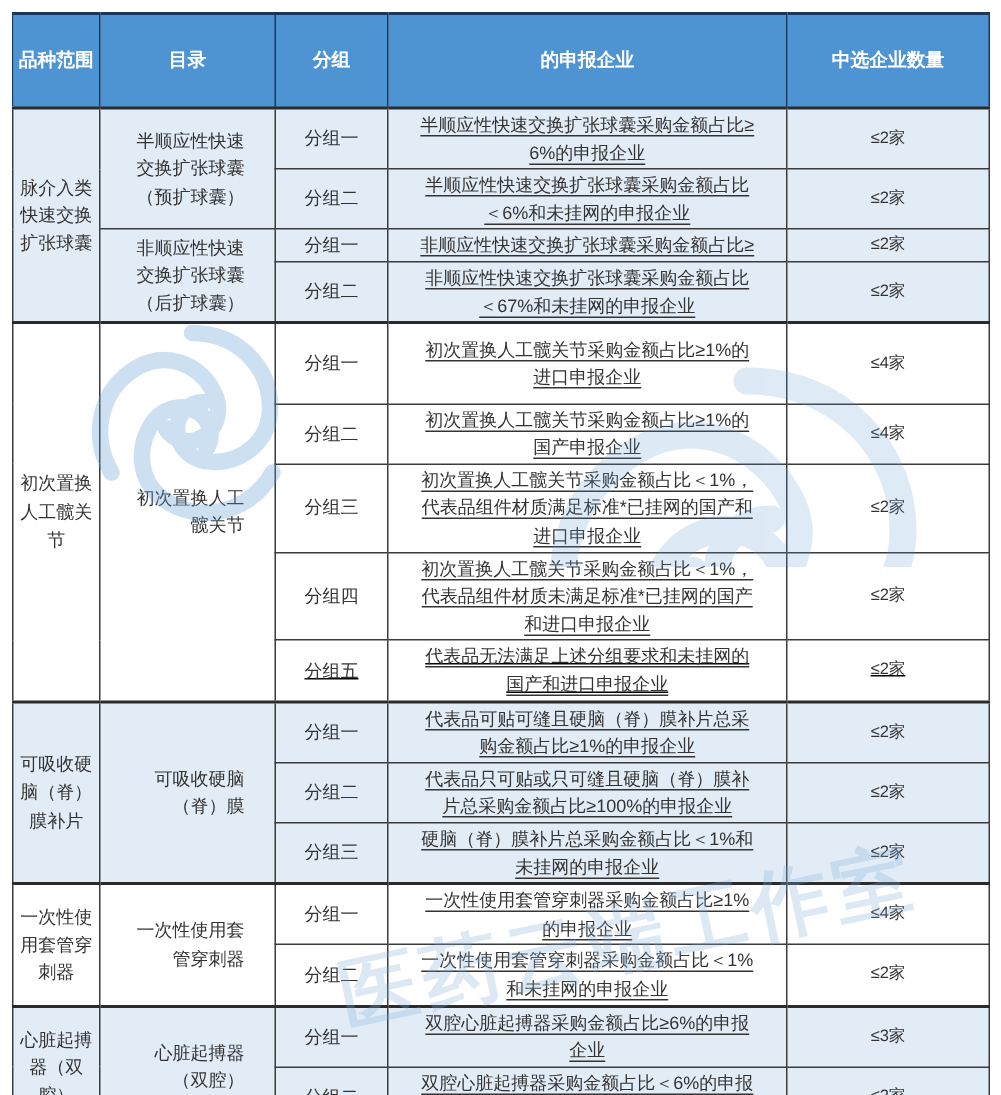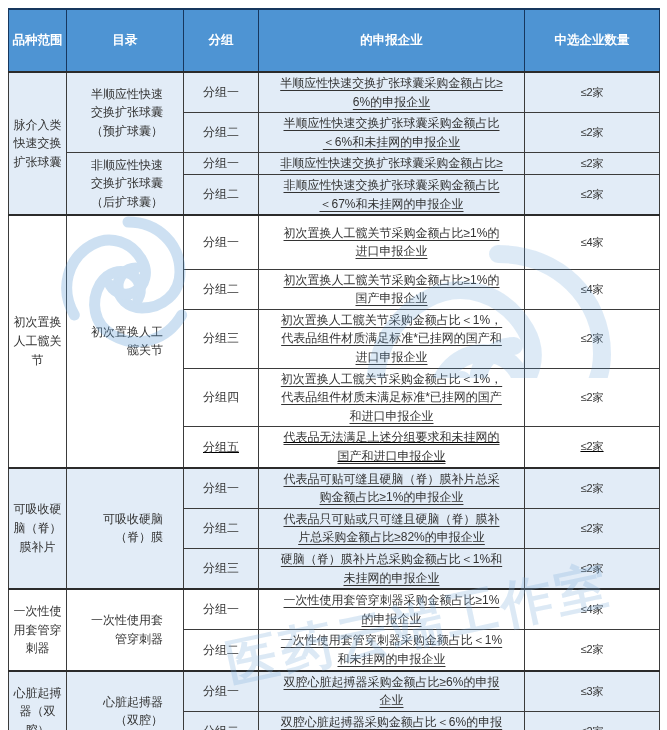--- a/index.html
+++ b/index.html
@@ -175,21 +175,21 @@
           </tr>
           <tr class="sec-start shaded" style="height: 38px;">
             <td rowspan="3" class="cat">可吸收硬脑（脊）膜补片</td>
             <td rowspan="3" class="dir">可吸收硬脑（脊）膜</td>
             <td class="grp">分组一</td>
             <td class="rule">代表品可贴可缝且硬脑（脊）膜补片总采购金额占比≥1%的申报企业</td>
             <td class="quota">≤2家</td>
           </tr>
           <tr class="shaded" style="height: 40px;">
             <td class="grp">分组二</td>
-            <td class="rule">代表品只可贴或只可缝且硬脑（脊）膜补片总采购金额占比≥82%的申报企业</td>
+            <td class="rule">代表品只可贴或只可缝且硬脑（脊）膜补片总采购金额占比≥100%的申报企业</td>
             <td class="quota">≤2家</td>
           </tr>
           <tr class="shaded" style="height: 38px;">
             <td class="grp">分组三</td>
             <td class="rule">硬脑（脊）膜补片总采购金额占比＜1%和未挂网的申报企业</td>
             <td class="quota">≤2家</td>
           </tr>
           <tr class="sec-start" style="height: 40px;">
             <td rowspan="2" class="cat">一次性使用套管穿刺器</td>
             <td rowspan="2" class="dir">一次性使用套管穿刺器</td>

